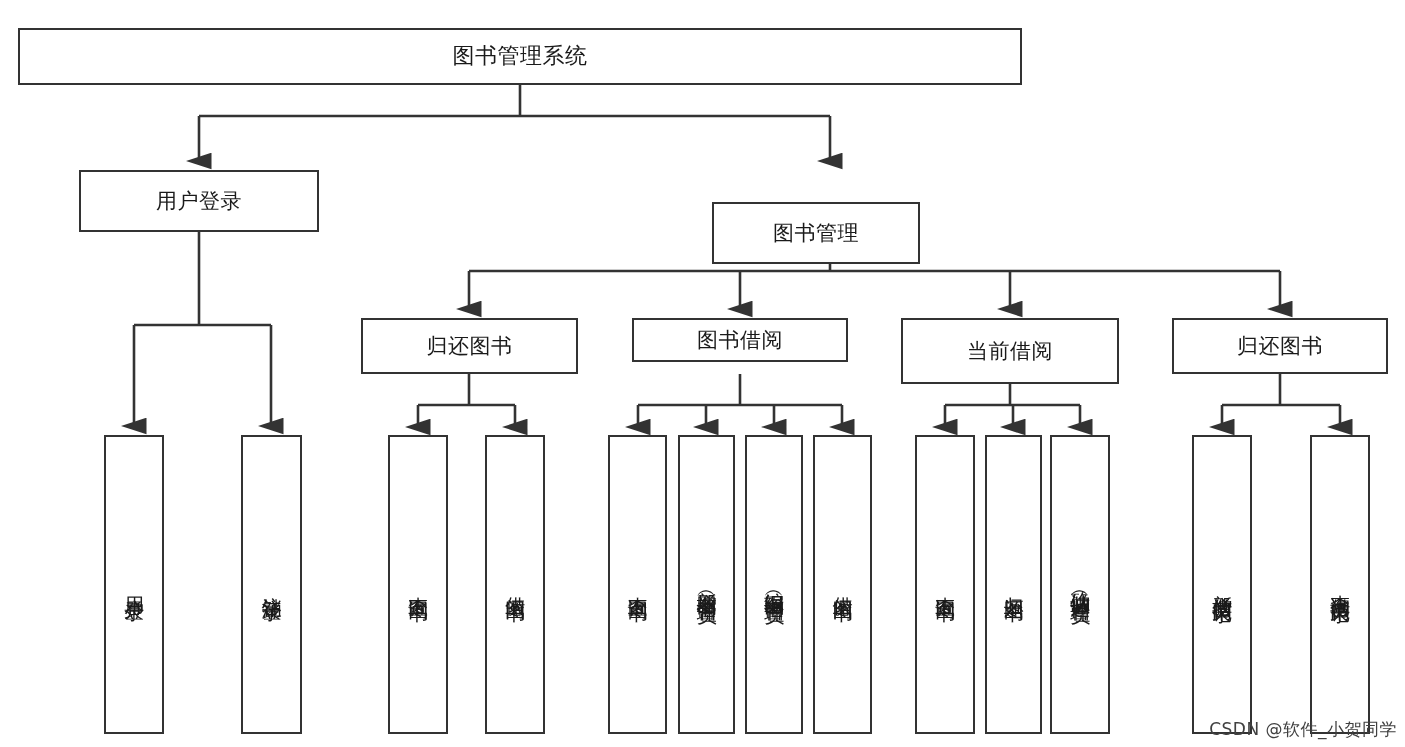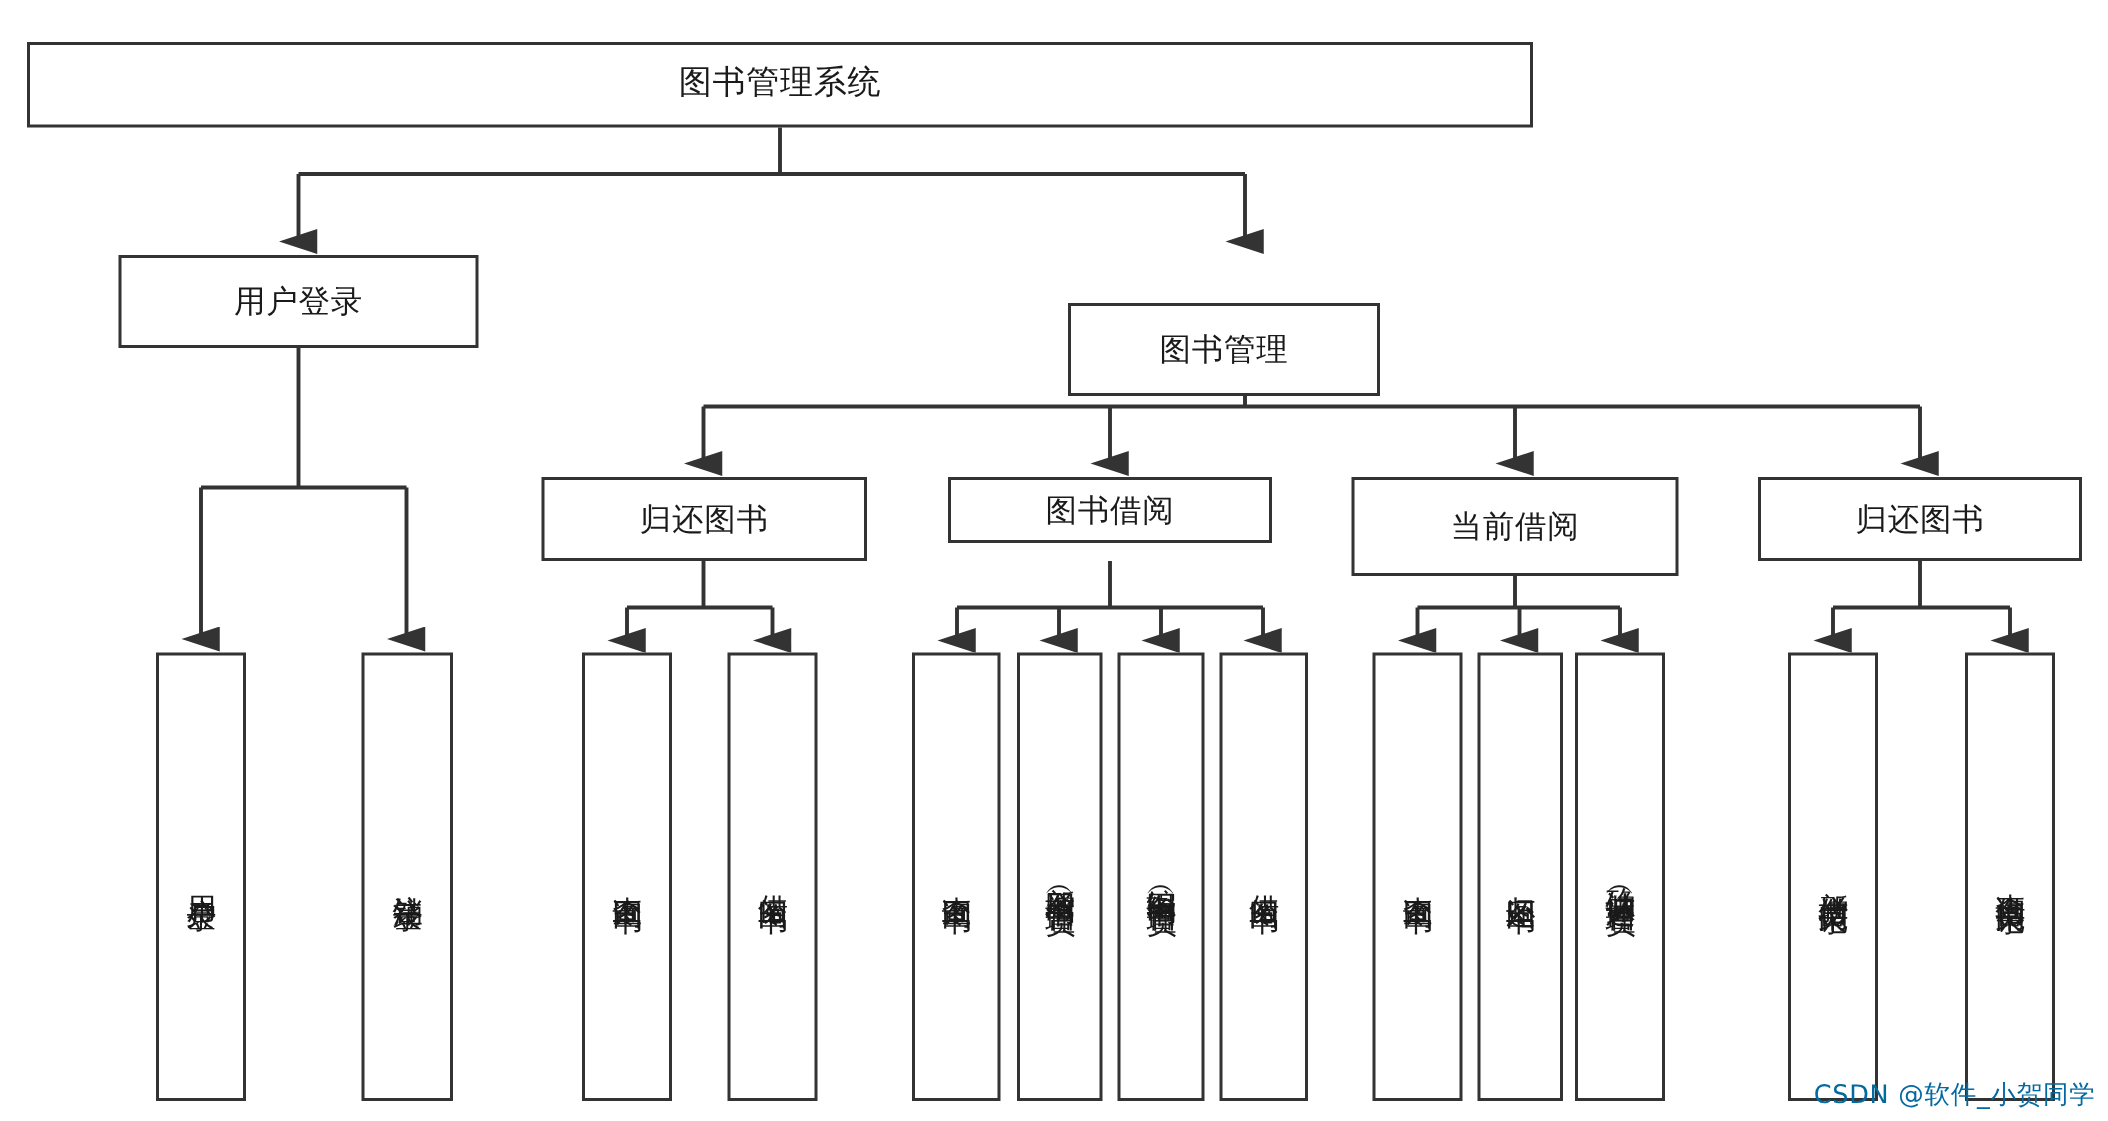--- a/index.html
+++ b/index.html
@@ -57,21 +57,21 @@
     writing-mode: vertical-rl;
     text-orientation: upright;
     white-space: nowrap;
     letter-spacing: 2px;
   }
   .watermark {
     position: absolute;
     right: 8px;
     bottom: 6px;
     font-size: 17px;
-    color: #0369a1;
+    color: #404040;
     letter-spacing: 0.5px;
     white-space: nowrap;
   }
 </style>
 </head>
 <body>
 
 <div id="diagram-root">
 
   <svg class="connectors" viewBox="0 0 1405 747">

